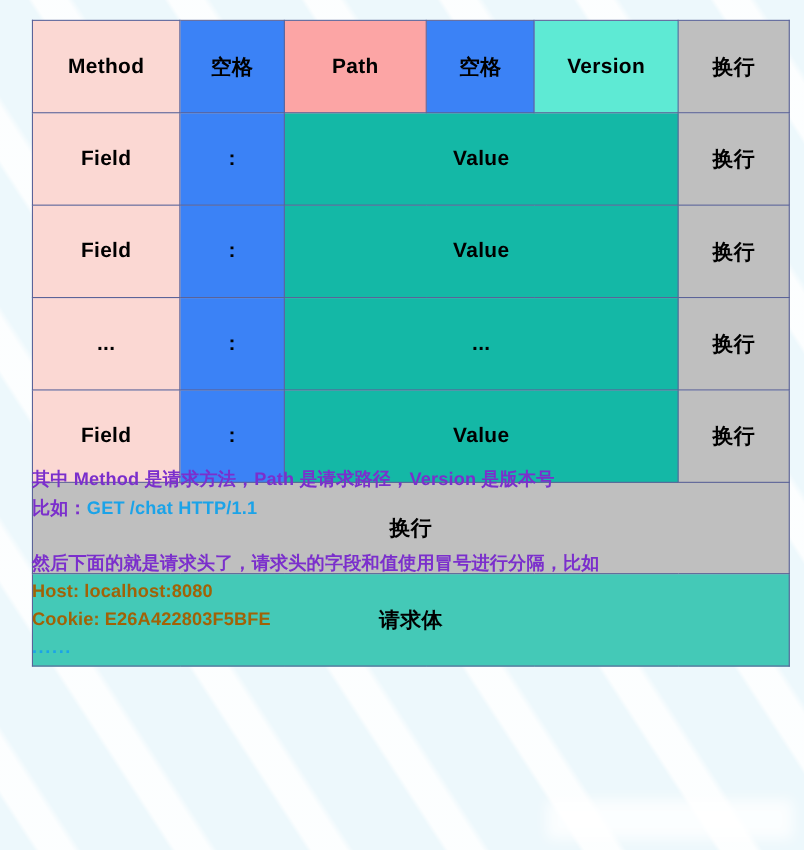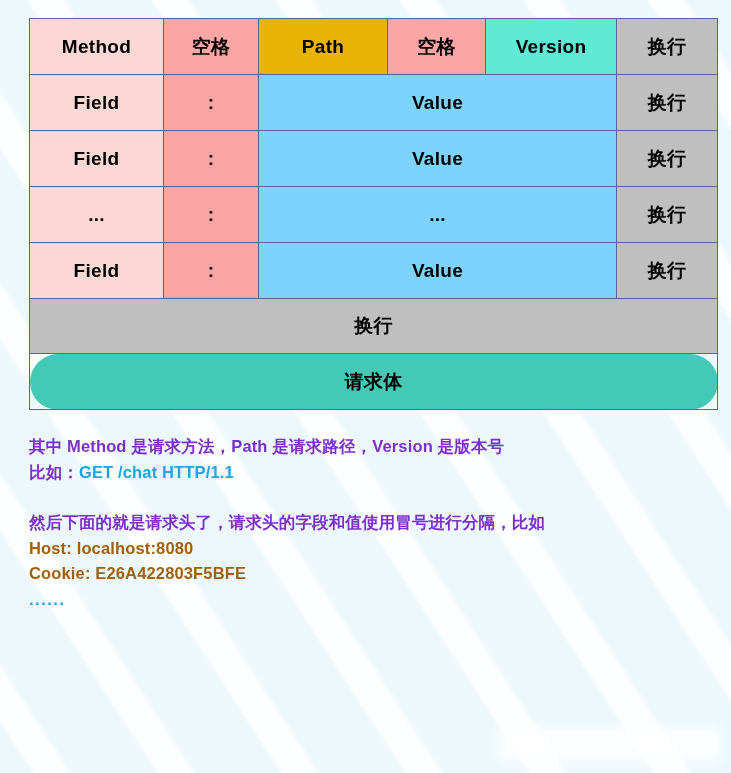--- a/index.html
+++ b/index.html
@@ -47,40 +47,40 @@
     table-layout: fixed;
   }
   .req-table td {
     border: 1px solid #5b6398;
     height: 55px;
     text-align: center;
     vertical-align: middle;
     font-size: 19px;
     font-weight: bold;
     color: #000000;
-    padding: 0;
+    padding: 14px;
     letter-spacing: 0.3px;
   }
   .c-method   { background: #fbd8d3; }
-  .c-space    { background: #fca5a5; }
-  .c-path     { background: #eab308; }
+  .c-space    { background: #3b82f6; }
+  .c-path     { background: #fca5a5; }
   .c-version  { background: #5eead4; }
   .c-newline  { background: #bfbfbf; }
-  .c-value    { background: #7dd3fc; }
-  .c-body     { background: #44c9b7; border-color: #44c9b7; border-radius: 28px; }
+  .c-value    { background: #14b8a6; }
+  .c-body     { background: #44c9b7; border-color: #44c9b7; }
 
   .row-blank td { height: 54px; }
   .cell-cn { font-size: 19px; }
   .cell-dots { letter-spacing: 2px; }
 
   
   .prose {
     position: absolute;
     left: 29px;
-    top: 434px;
+    top: 424px;
     width: 695px;
     font-size: 16.5px;
     font-weight: bold;
     line-height: 25.5px;
     color: #7b2fcc;
     letter-spacing: 0.15px;
   }
   .prose p {
     margin: 0;
   }

